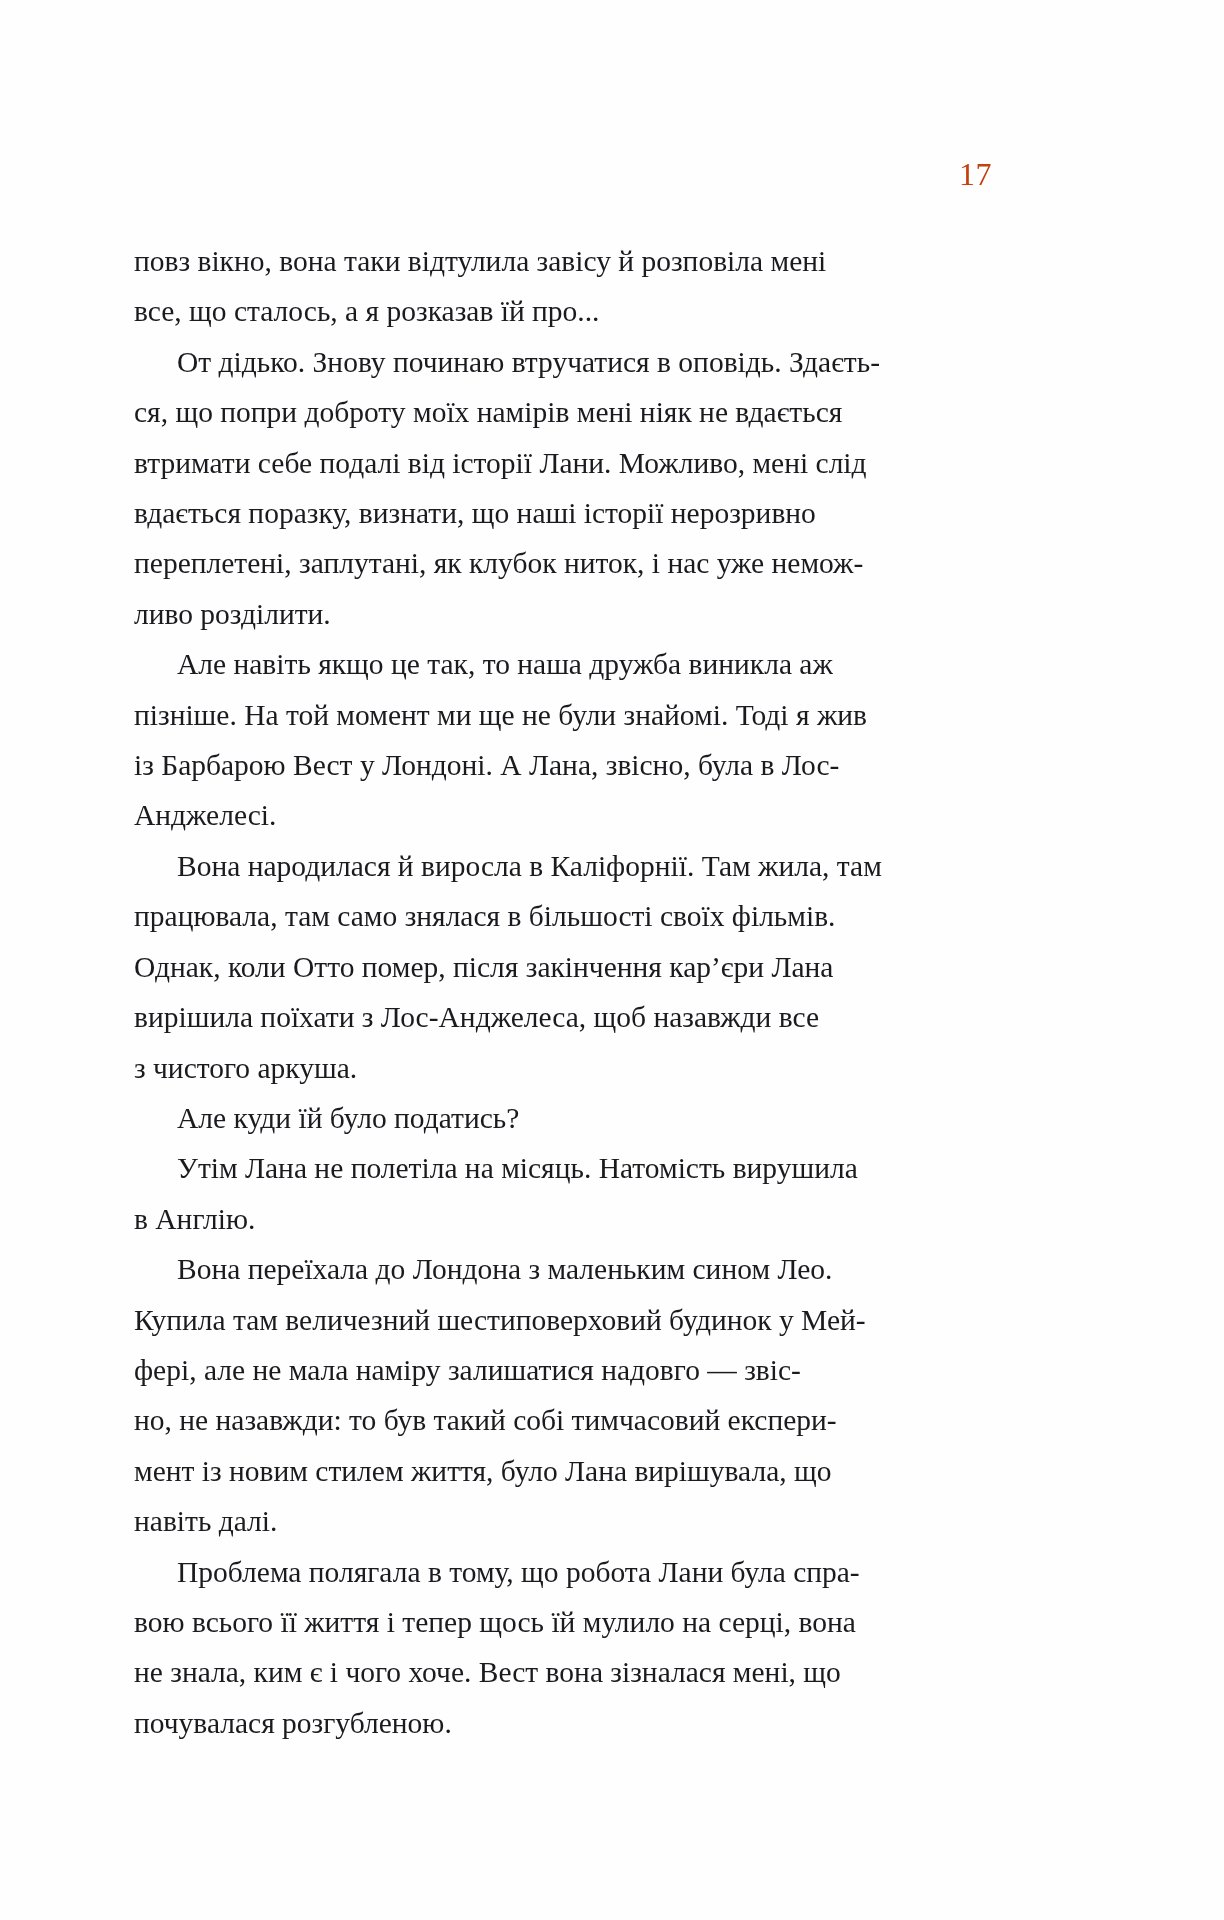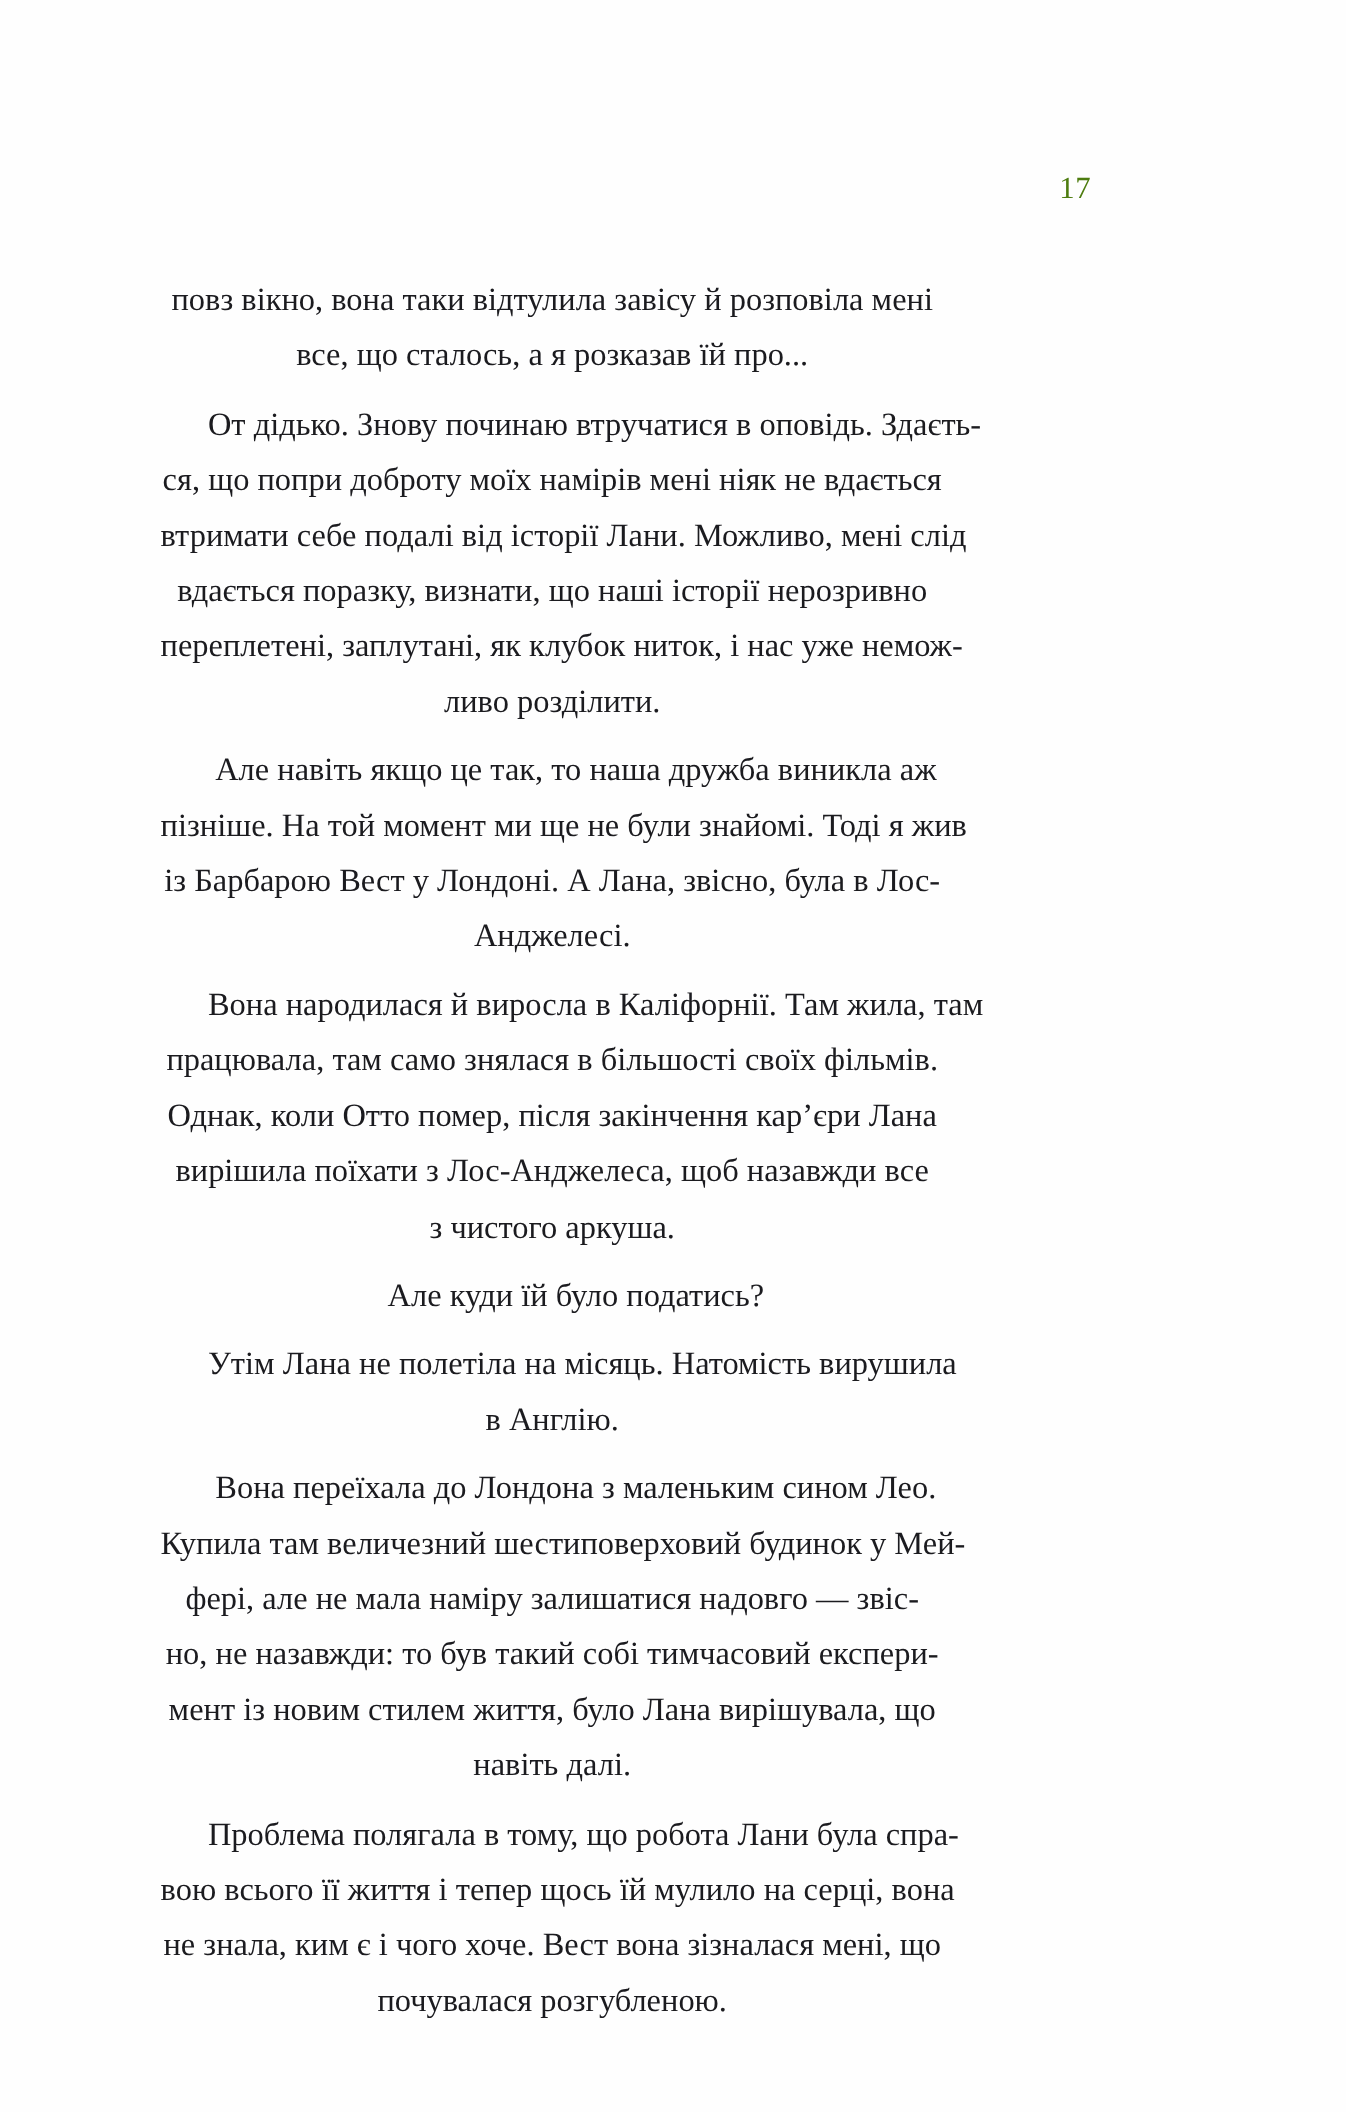--- a/index.html
+++ b/index.html
@@ -26,40 +26,40 @@
     top: 158px;
     left: 0;
     right: 0;
     height: 40px;
   }
 
   .folio {
     position: absolute;
     right: 232px;
     top: 0;
-    font-size: 28px;
+    font-size: 32px;
     letter-spacing: 0.5px;
-    color: #4d7c0f;
+    color: #c2410c;
     line-height: 1;
   }
 
   
   .textblock {
     position: absolute;
     top: 236px;
     left: 134px;
     width: 736px;
     font-size: 29.5px;
     line-height: 50.4px;
     color: #1b1b1f;
   }
 
   .para {
-    margin: 12px;
-    text-align: center;
+    margin: 0;
+    text-align: left;
   }
 
   
   .line {
     display: block;
     white-space: pre;
   }
 
   .line.indent {
     text-indent: 43px;

